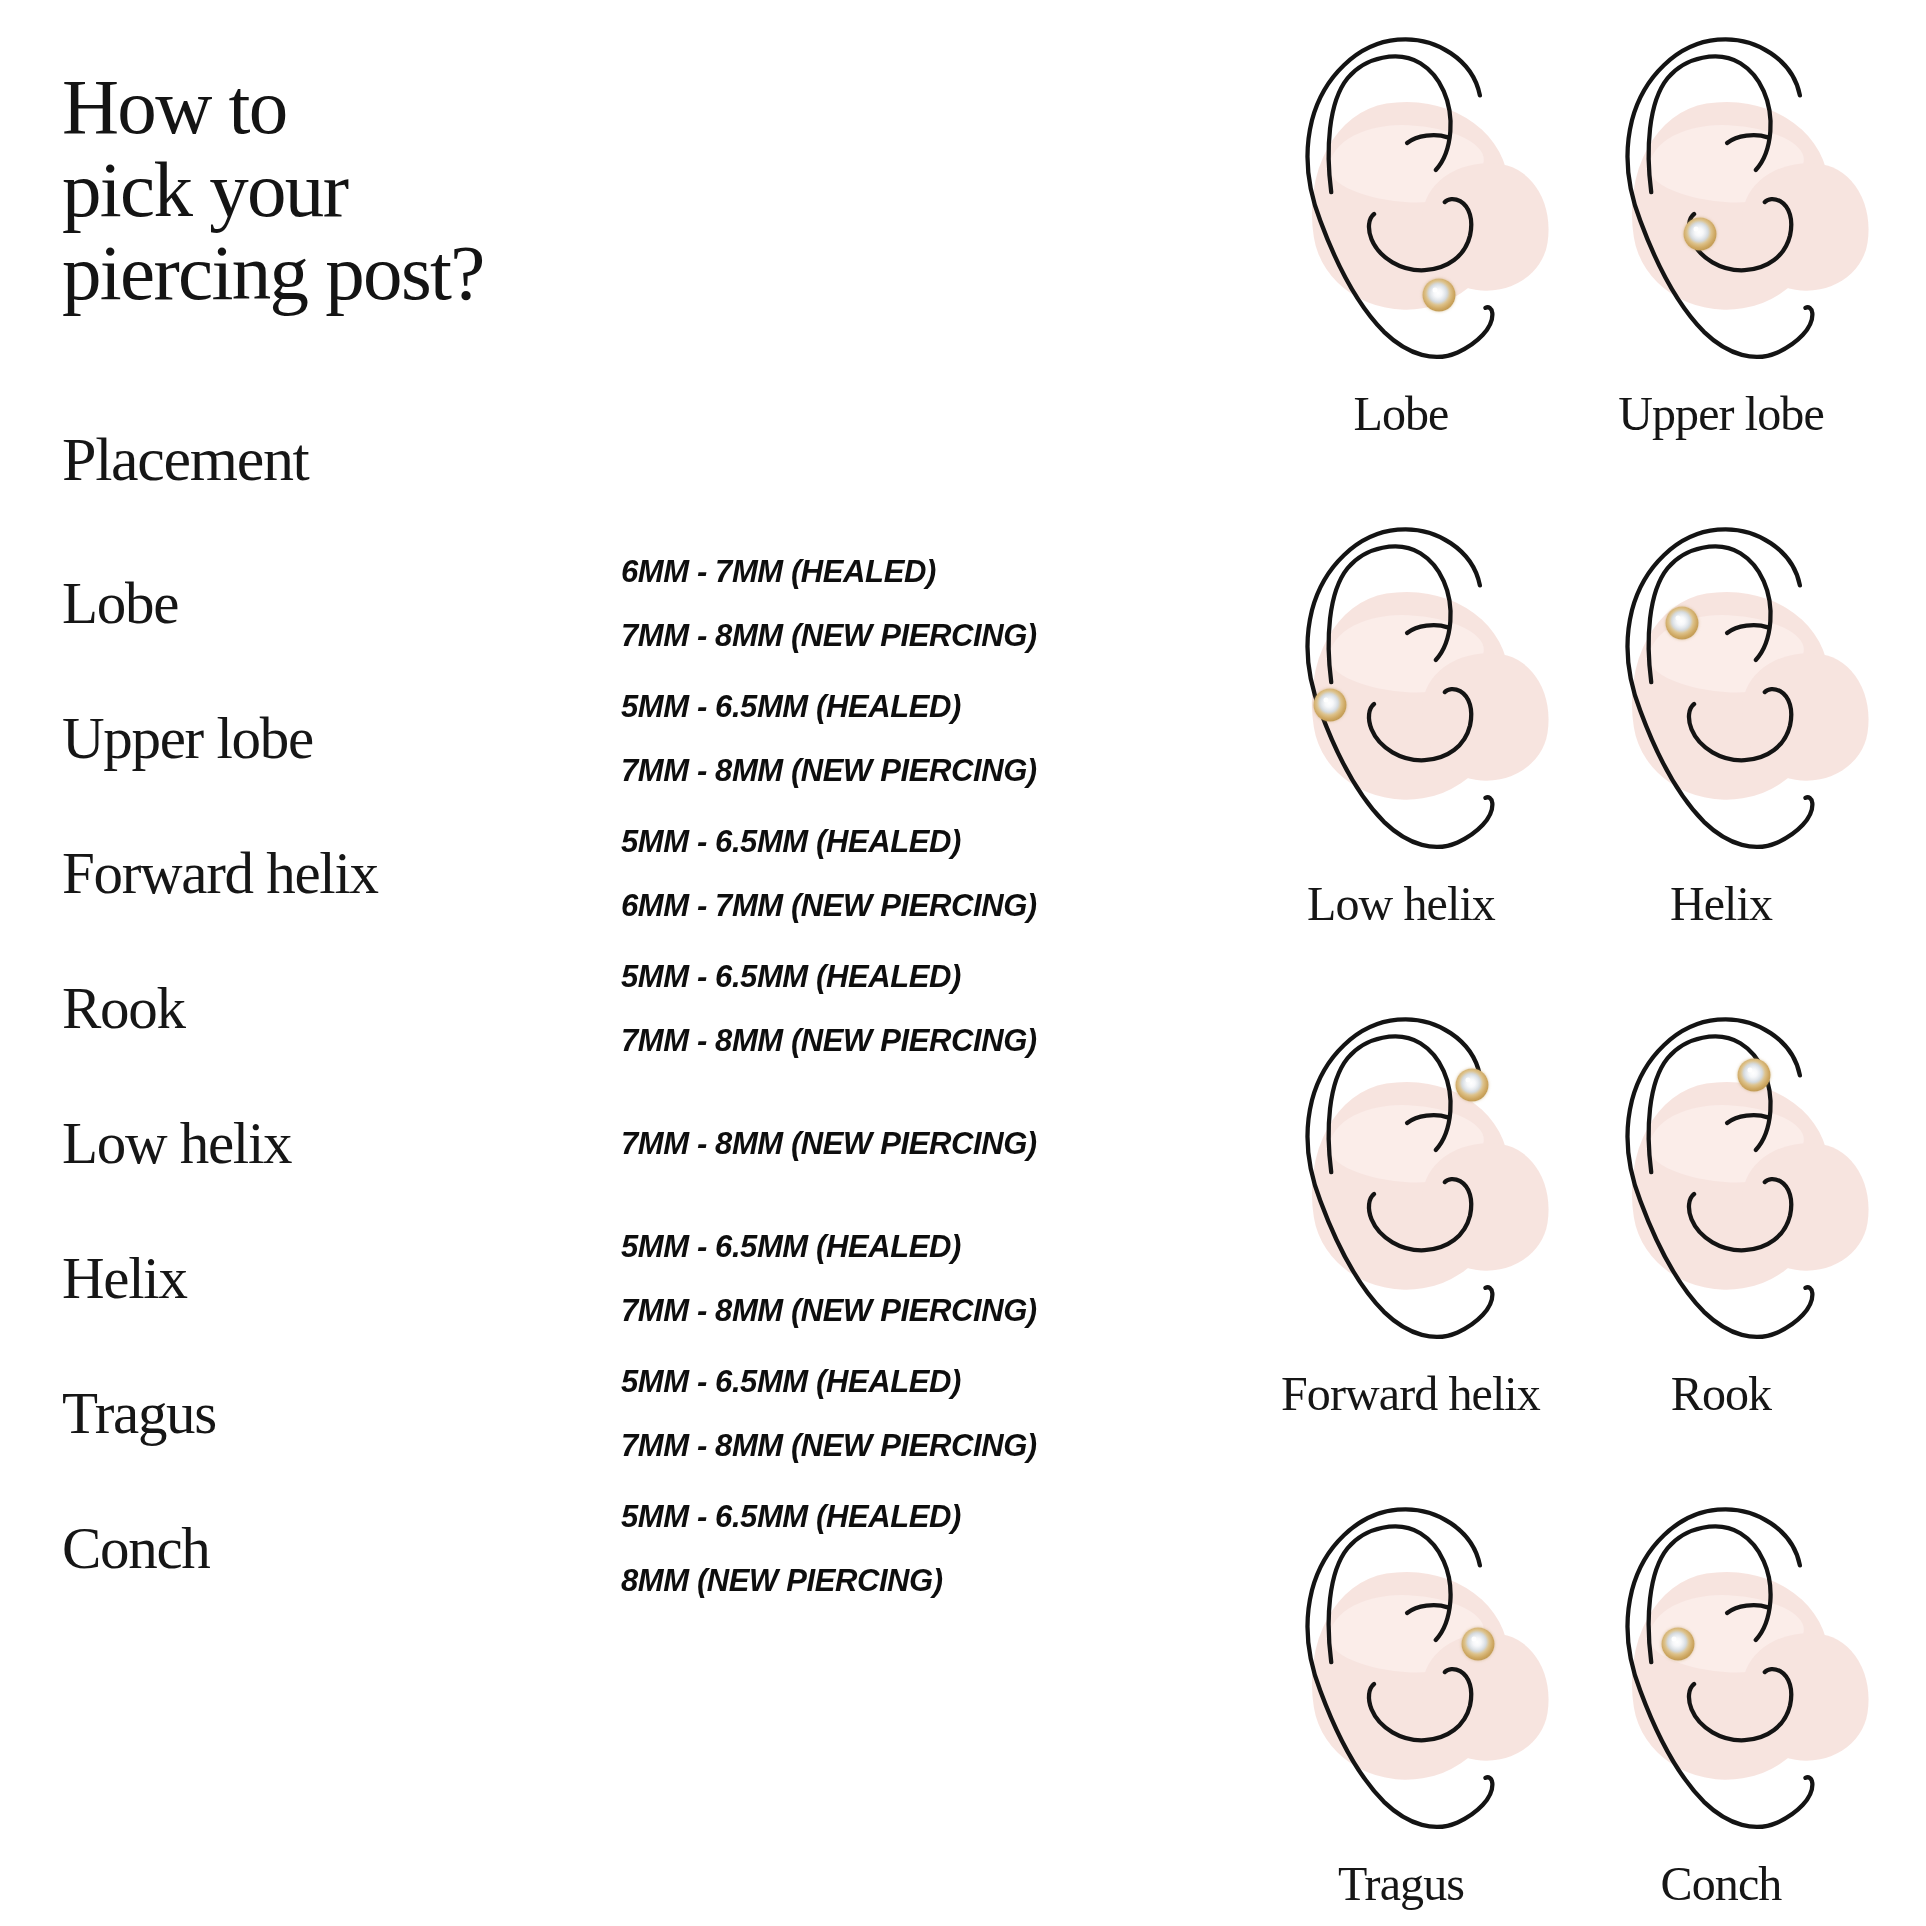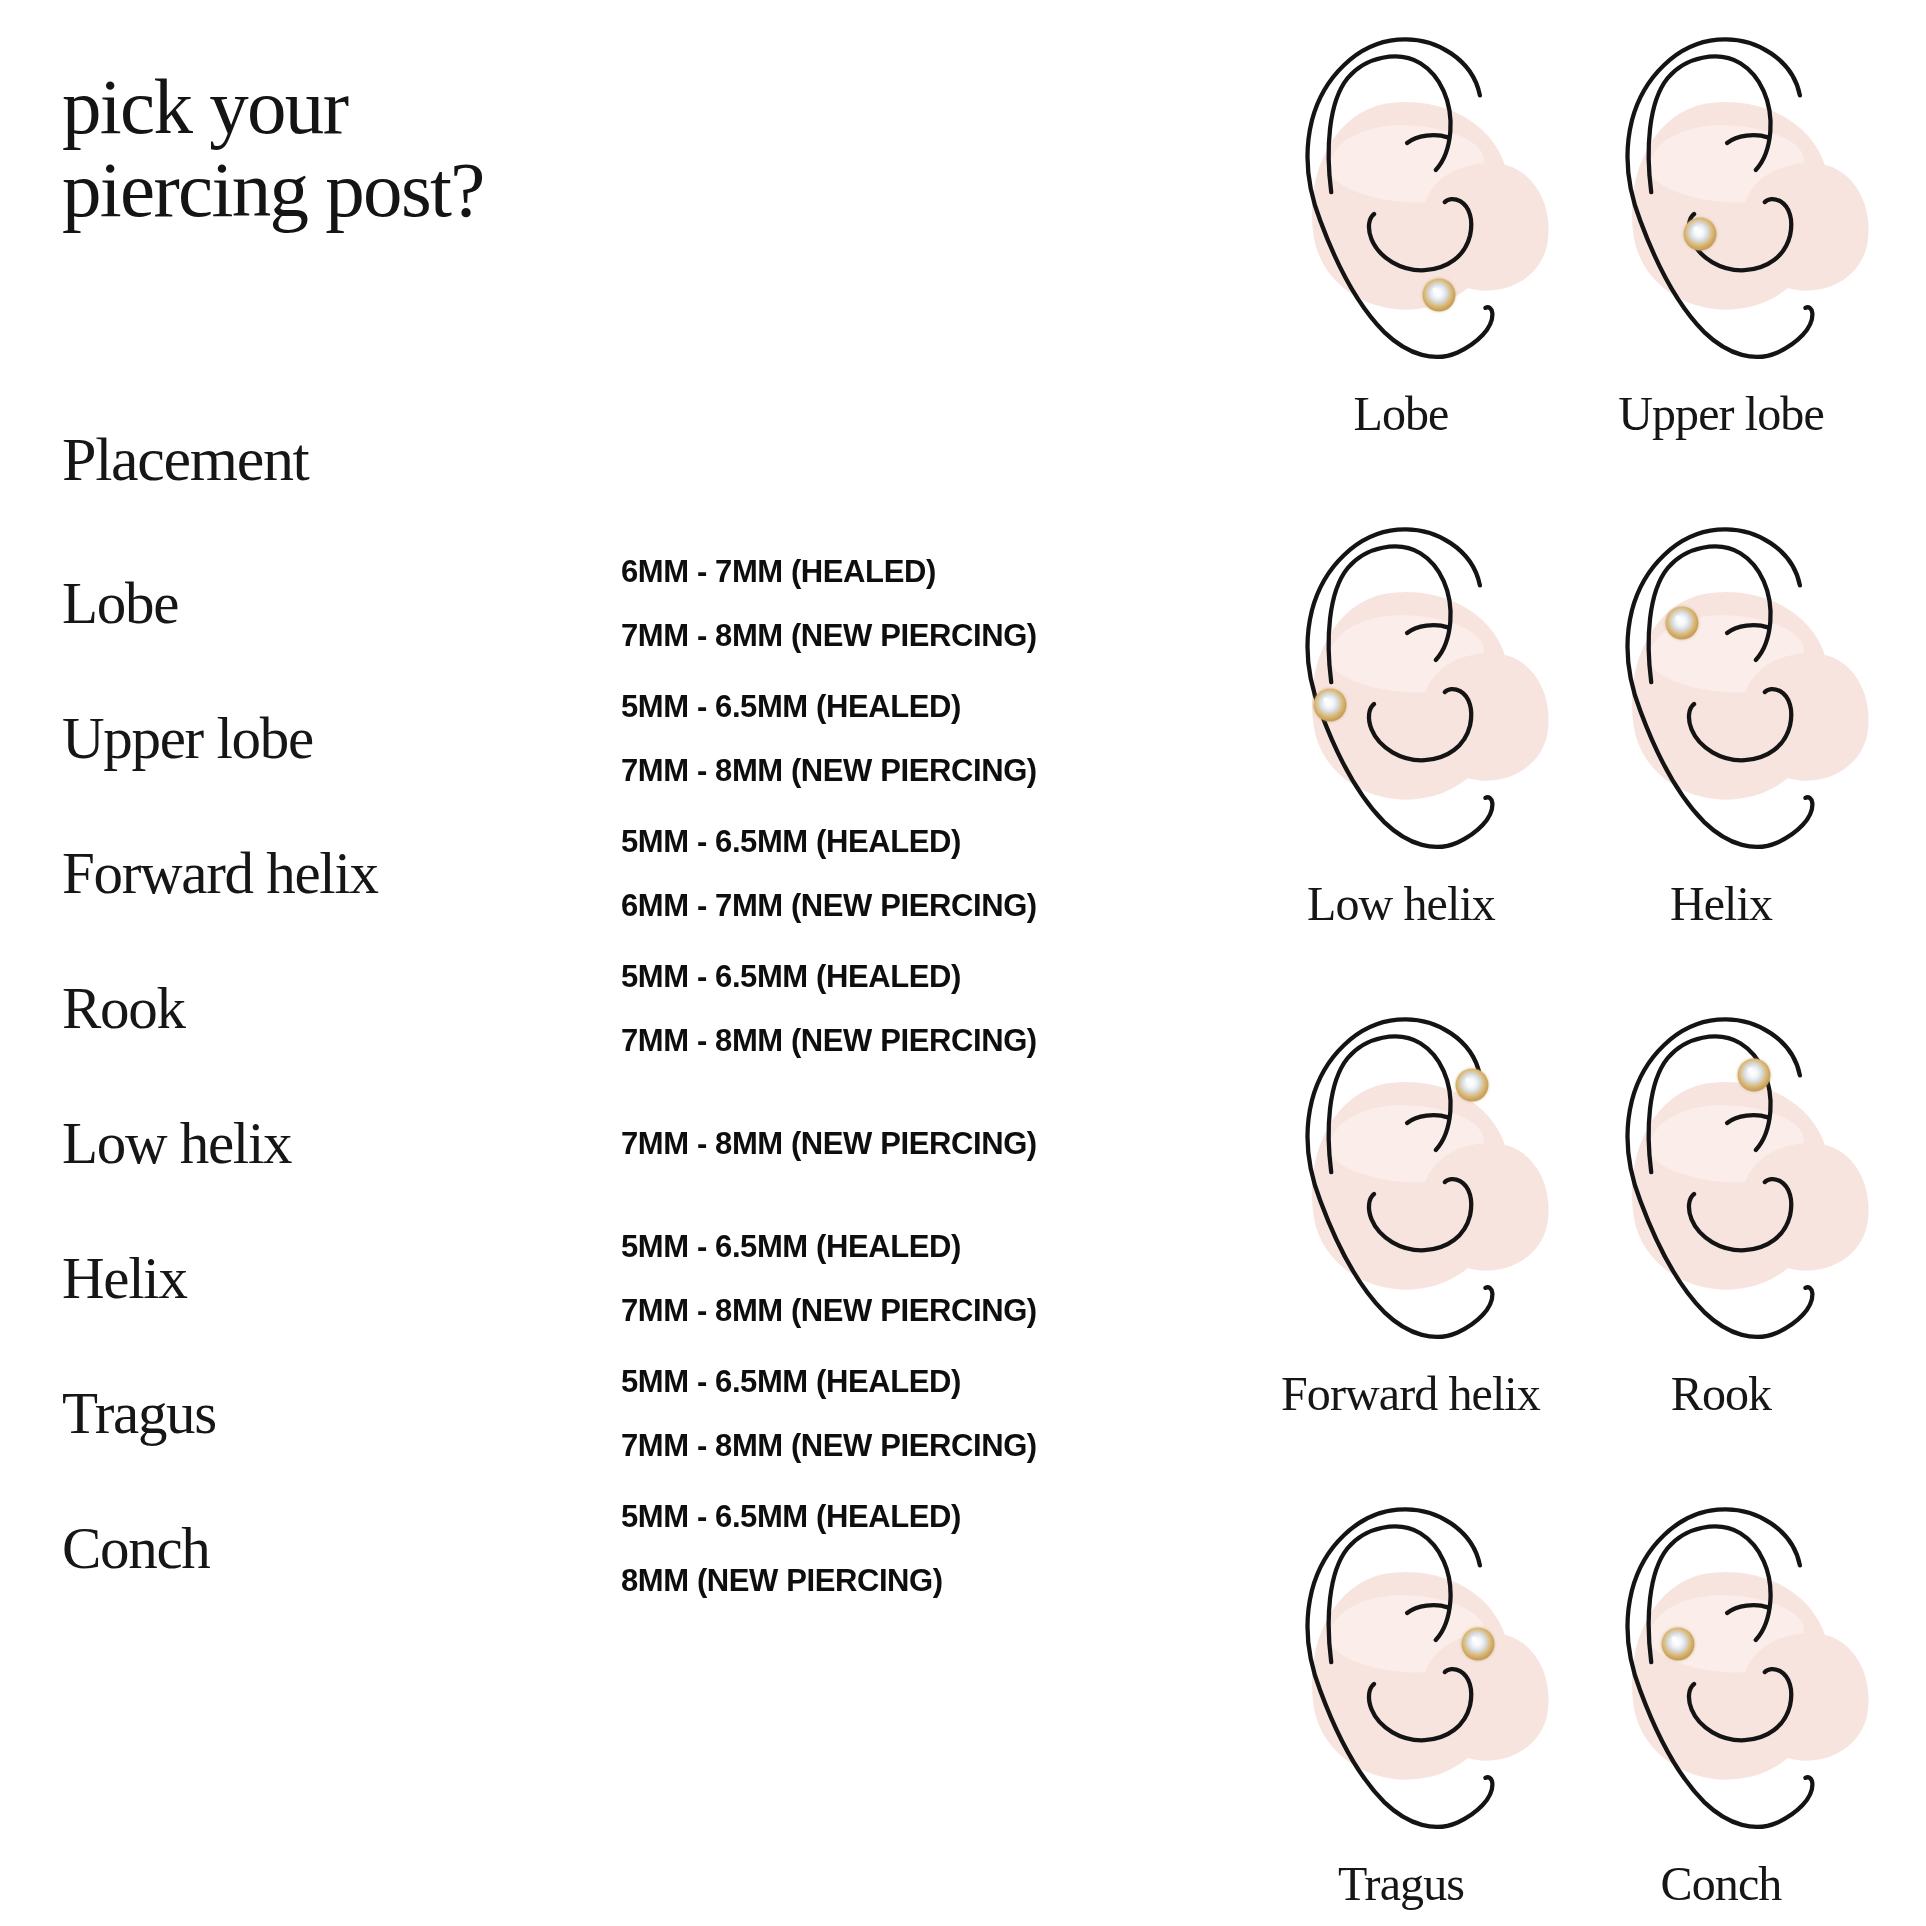--- a/index.html
+++ b/index.html
@@ -14,21 +14,21 @@
   
   #headers{position:absolute;left:62px;top:420px;width:1156px;height:68px;}
   #h-placement{position:absolute;left:0;top:8px;font-size:62px;line-height:62px;letter-spacing:-1.3px;}
   #h-postlength{position:absolute;left:559px;top:0;font-size:62px;line-height:62px;letter-spacing:-1.3px;}
 
   #table-rows{position:absolute;left:62px;top:536px;width:1190px;}
   .trow{display:flex;align-items:center;height:135px;}
   .placement{width:559px;font-size:59px;letter-spacing:-1.3px;line-height:1;}
   .values{display:flex;flex-direction:column;justify-content:center;}
   .val{font-family:"Liberation Sans", sans-serif;font-weight:700;font-size:31px;
-       line-height:64px;letter-spacing:-0.4px;color:#0e0e0e;white-space:nowrap;}
+       line-height:64px;letter-spacing:-0.4px;color:#0e0e0e;white-space:nowrap;font-style:italic;}
 
   
   .ear-cell{position:absolute;width:240px;height:432px;margin:0;}
   .blob{position:absolute;left:29px;top:63px;width:201px;height:208px;
         background:#f7e2dd;opacity:.92;transform:rotate(-9deg);
         border-radius:46% 54% 52% 48% / 58% 44% 56% 42%;}
   .blob::before{content:"";position:absolute;left:26px;top:23.5px;width:154px;height:77px;
         background:#fbece8;transform:rotate(12deg);
         border-radius:50% 50% 46% 54% / 60% 40% 60% 40%;}
   .blob::after{content:"";position:absolute;left:107px;top:73px;width:128px;height:128px;
@@ -45,20 +45,21 @@
         background:#ffffff;opacity:.9;}
   .ear-label{position:absolute;left:0;top:348px;width:240px;text-align:center;
         font-size:48px;letter-spacing:-0.9px;white-space:nowrap;}
 </style>
 </head>
 <body>
 
 <div id="page">
 
   <div id="title">
+    <div class="tline">How to</div>
     <div class="tline">pick your</div>
     <div class="tline">piercing post?</div>
   </div>
 
   <div id="headers">
     <div id="h-placement">Placement</div>
   </div>
 
   <div id="table-rows">
   <div class="trow">

